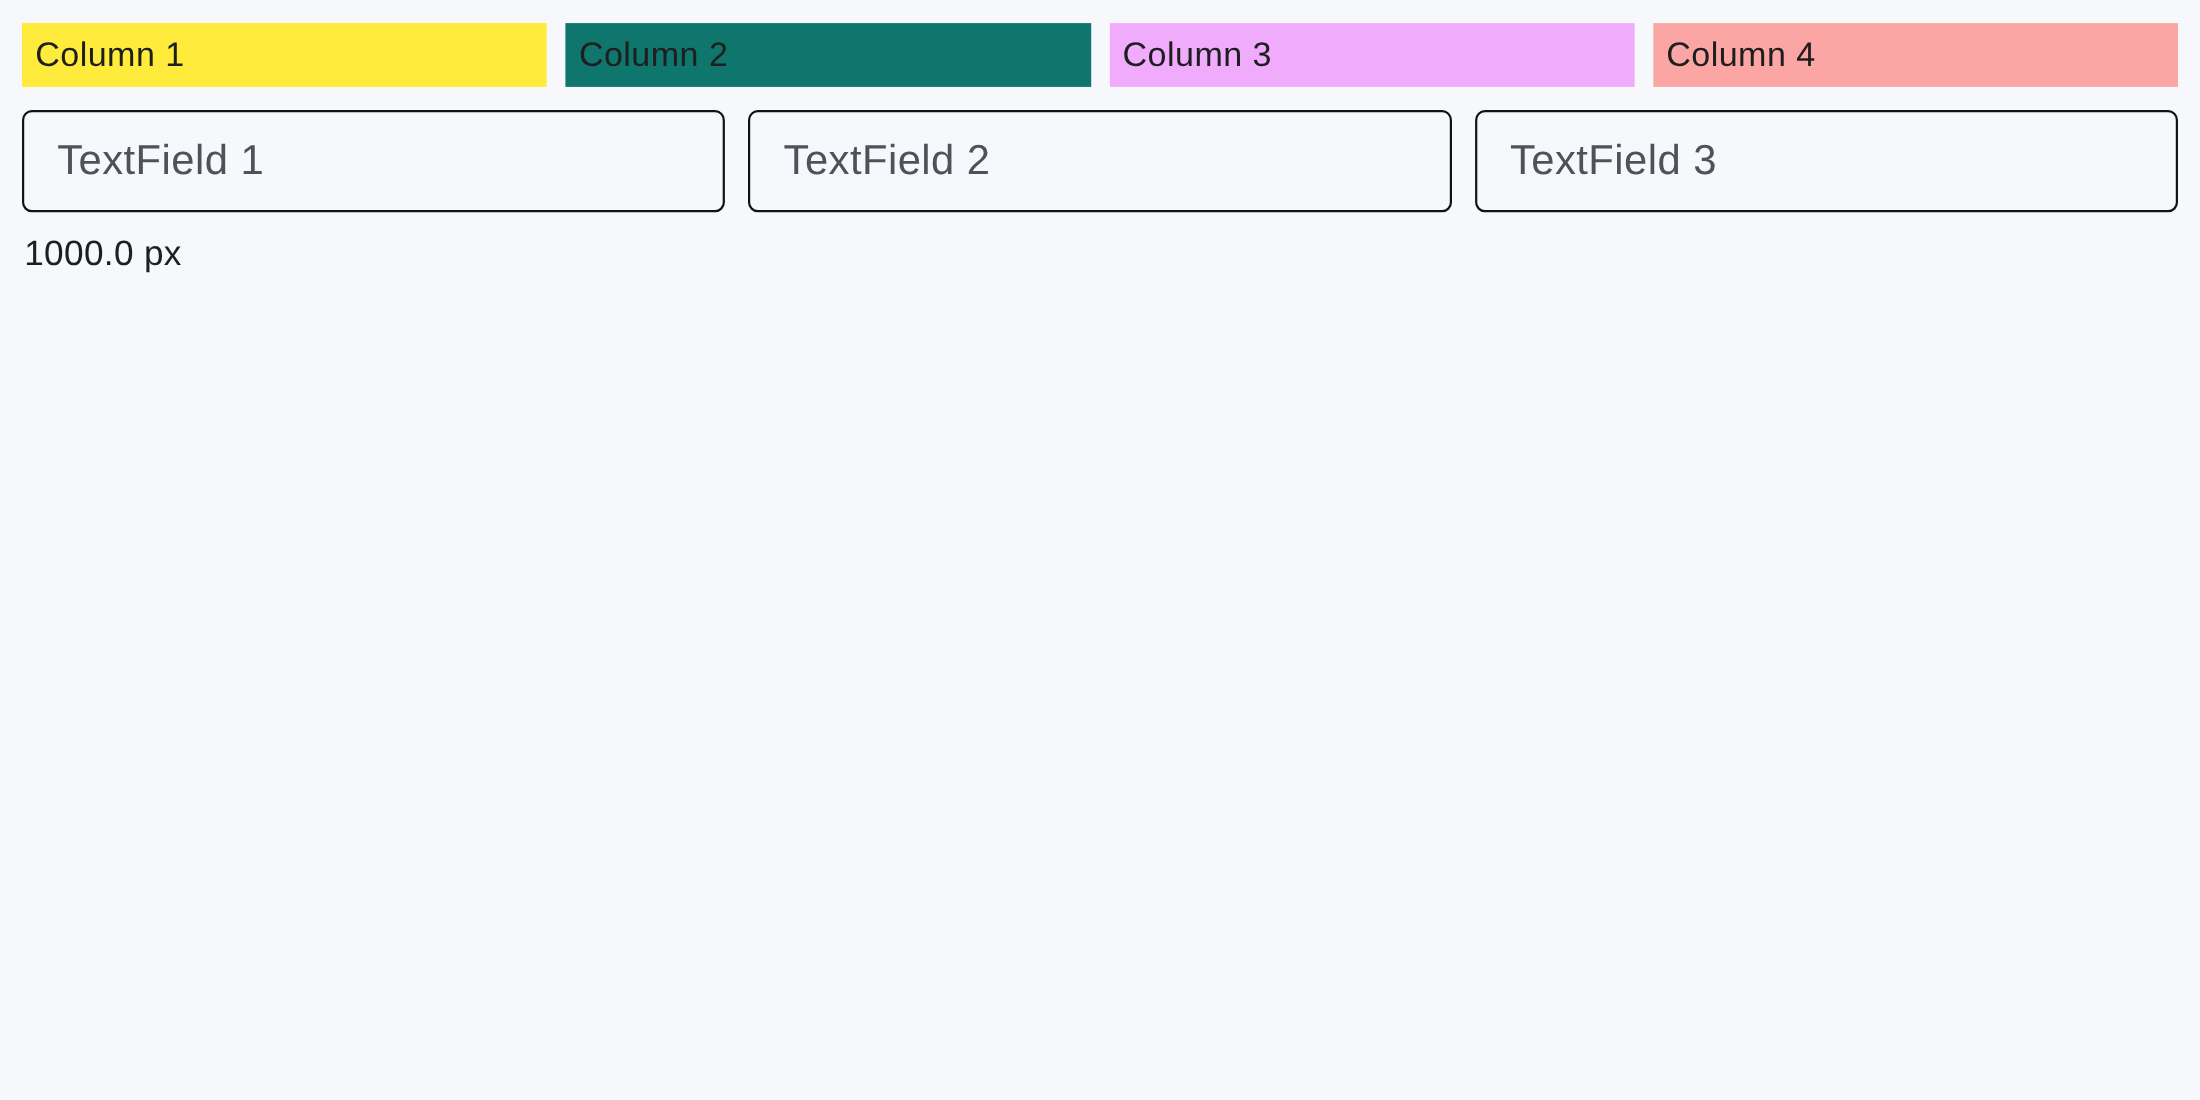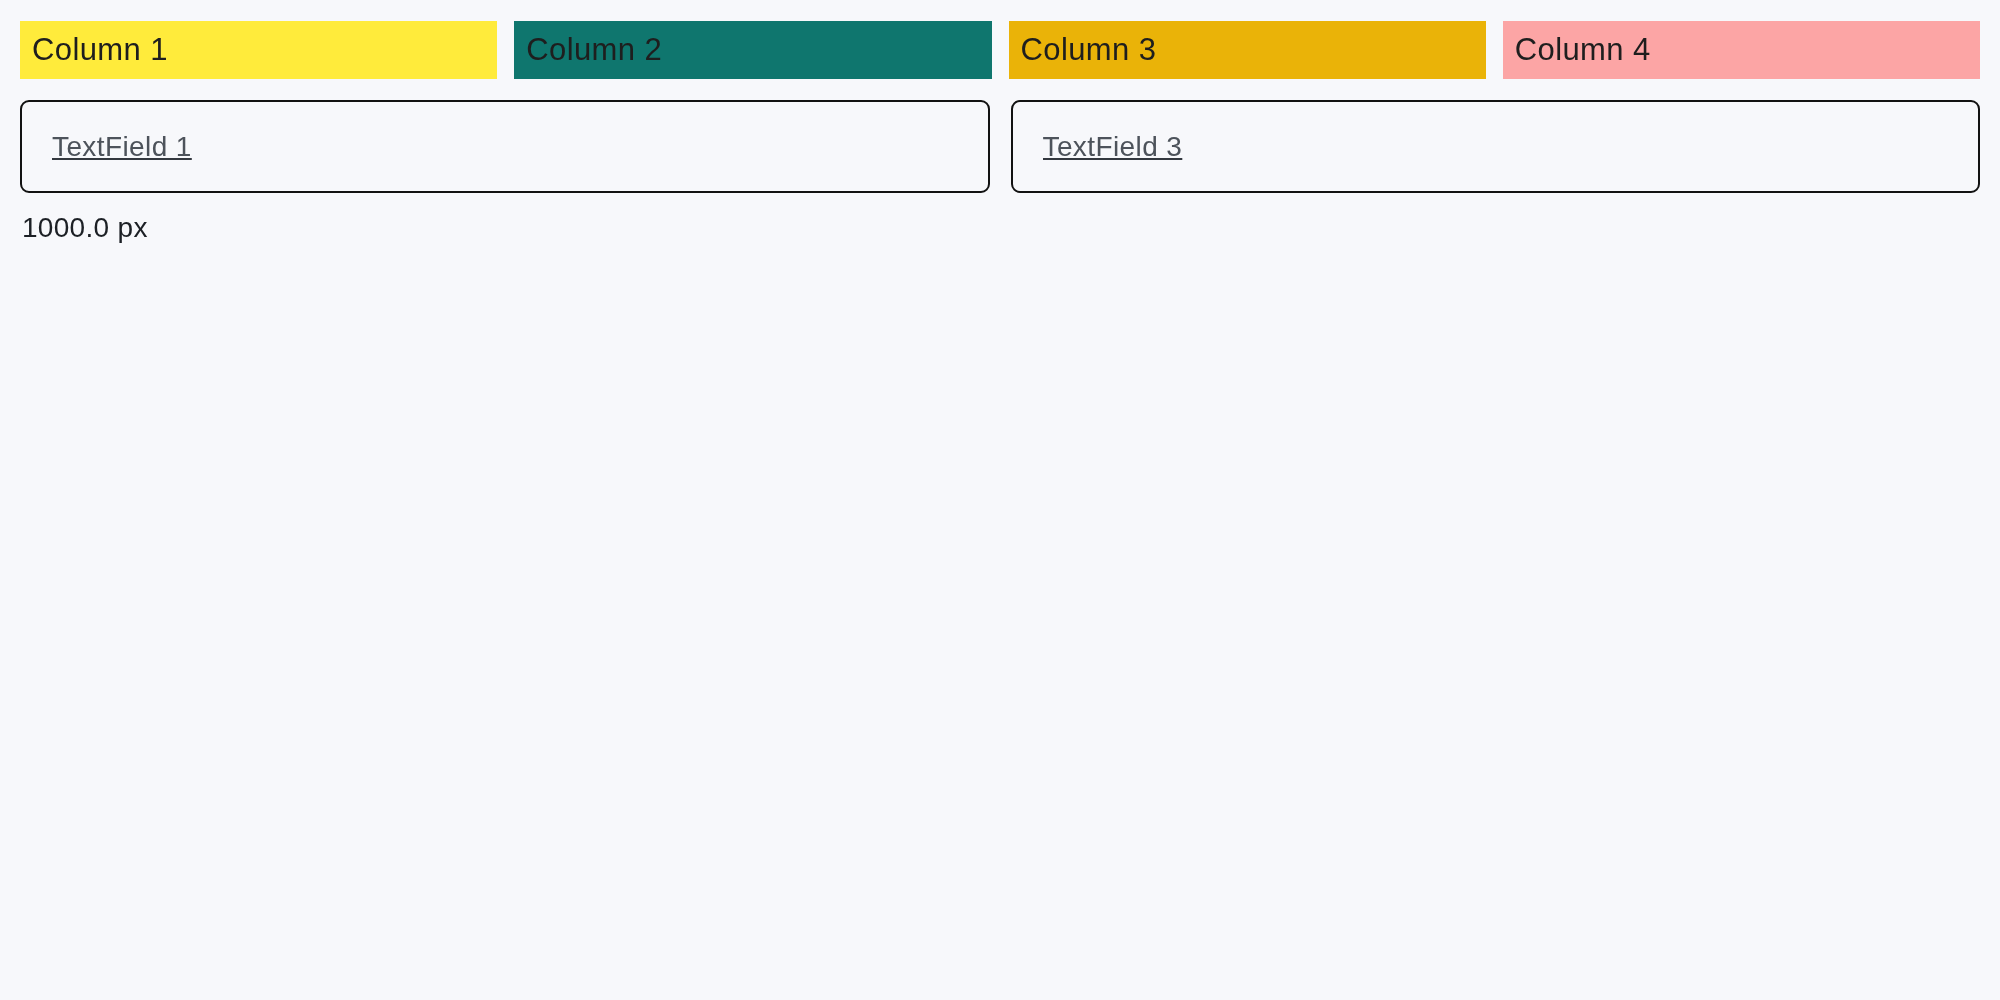--- a/index.html
+++ b/index.html
@@ -44,59 +44,59 @@
     margin-top: 21px;
   }
   .text-field {
     flex: 1 1 0;
     height: 93px;
     border: 2.5px solid #121212;
     border-radius: 9px;
     background: transparent;
     padding: 0 20px 0 30px;
     font-family: "Liberation Sans", "DejaVu Sans", sans-serif;
-    font-size: 28px;
+    font-size: 38px;
     letter-spacing: 0.4px;
     color: #33383f;
     outline: none;
-    text-decoration: underline;
   }
   .text-field::placeholder {
     color: #4d535b;
     opacity: 1;
   }
   .width-label {
     margin-top: 19px;
     padding-left: 2px;
-    font-size: 28px;
+    font-size: 32px;
     letter-spacing: 0.3px;
     color: #1c2025;
     flex: 0 0 auto;
   }
 </style>
 </head>
 <body style="background: rgb(247, 248, 251);">
 
 <div class="page">
 
   <div class="columns-row">
     <div class="column-chip" style="background-color: rgb(255, 235, 59);">
       <span class="chip-label">Column 1</span>
     </div>
     <div class="column-chip" style="background-color: #0f766e;">
       <span class="chip-label">Column 2</span>
     </div>
-    <div class="column-chip" style="background-color: #eab308;">
+    <div class="column-chip" style="background-color: #f0abfc;">
       <span class="chip-label">Column 3</span>
     </div>
     <div class="column-chip" style="background-color: #fca5a5;">
       <span class="chip-label">Column 4</span>
     </div>
   </div>
 
   <div class="fields-row">
     <input type="text" class="text-field" placeholder="TextField 1" style="">
+    <input type="text" class="text-field" placeholder="TextField 2" style="">
     <input type="text" class="text-field" placeholder="TextField 3" style="">
   </div>
 
   <div class="width-label">1000.0 px</div>
 
 </div>
 
 </body></html>

